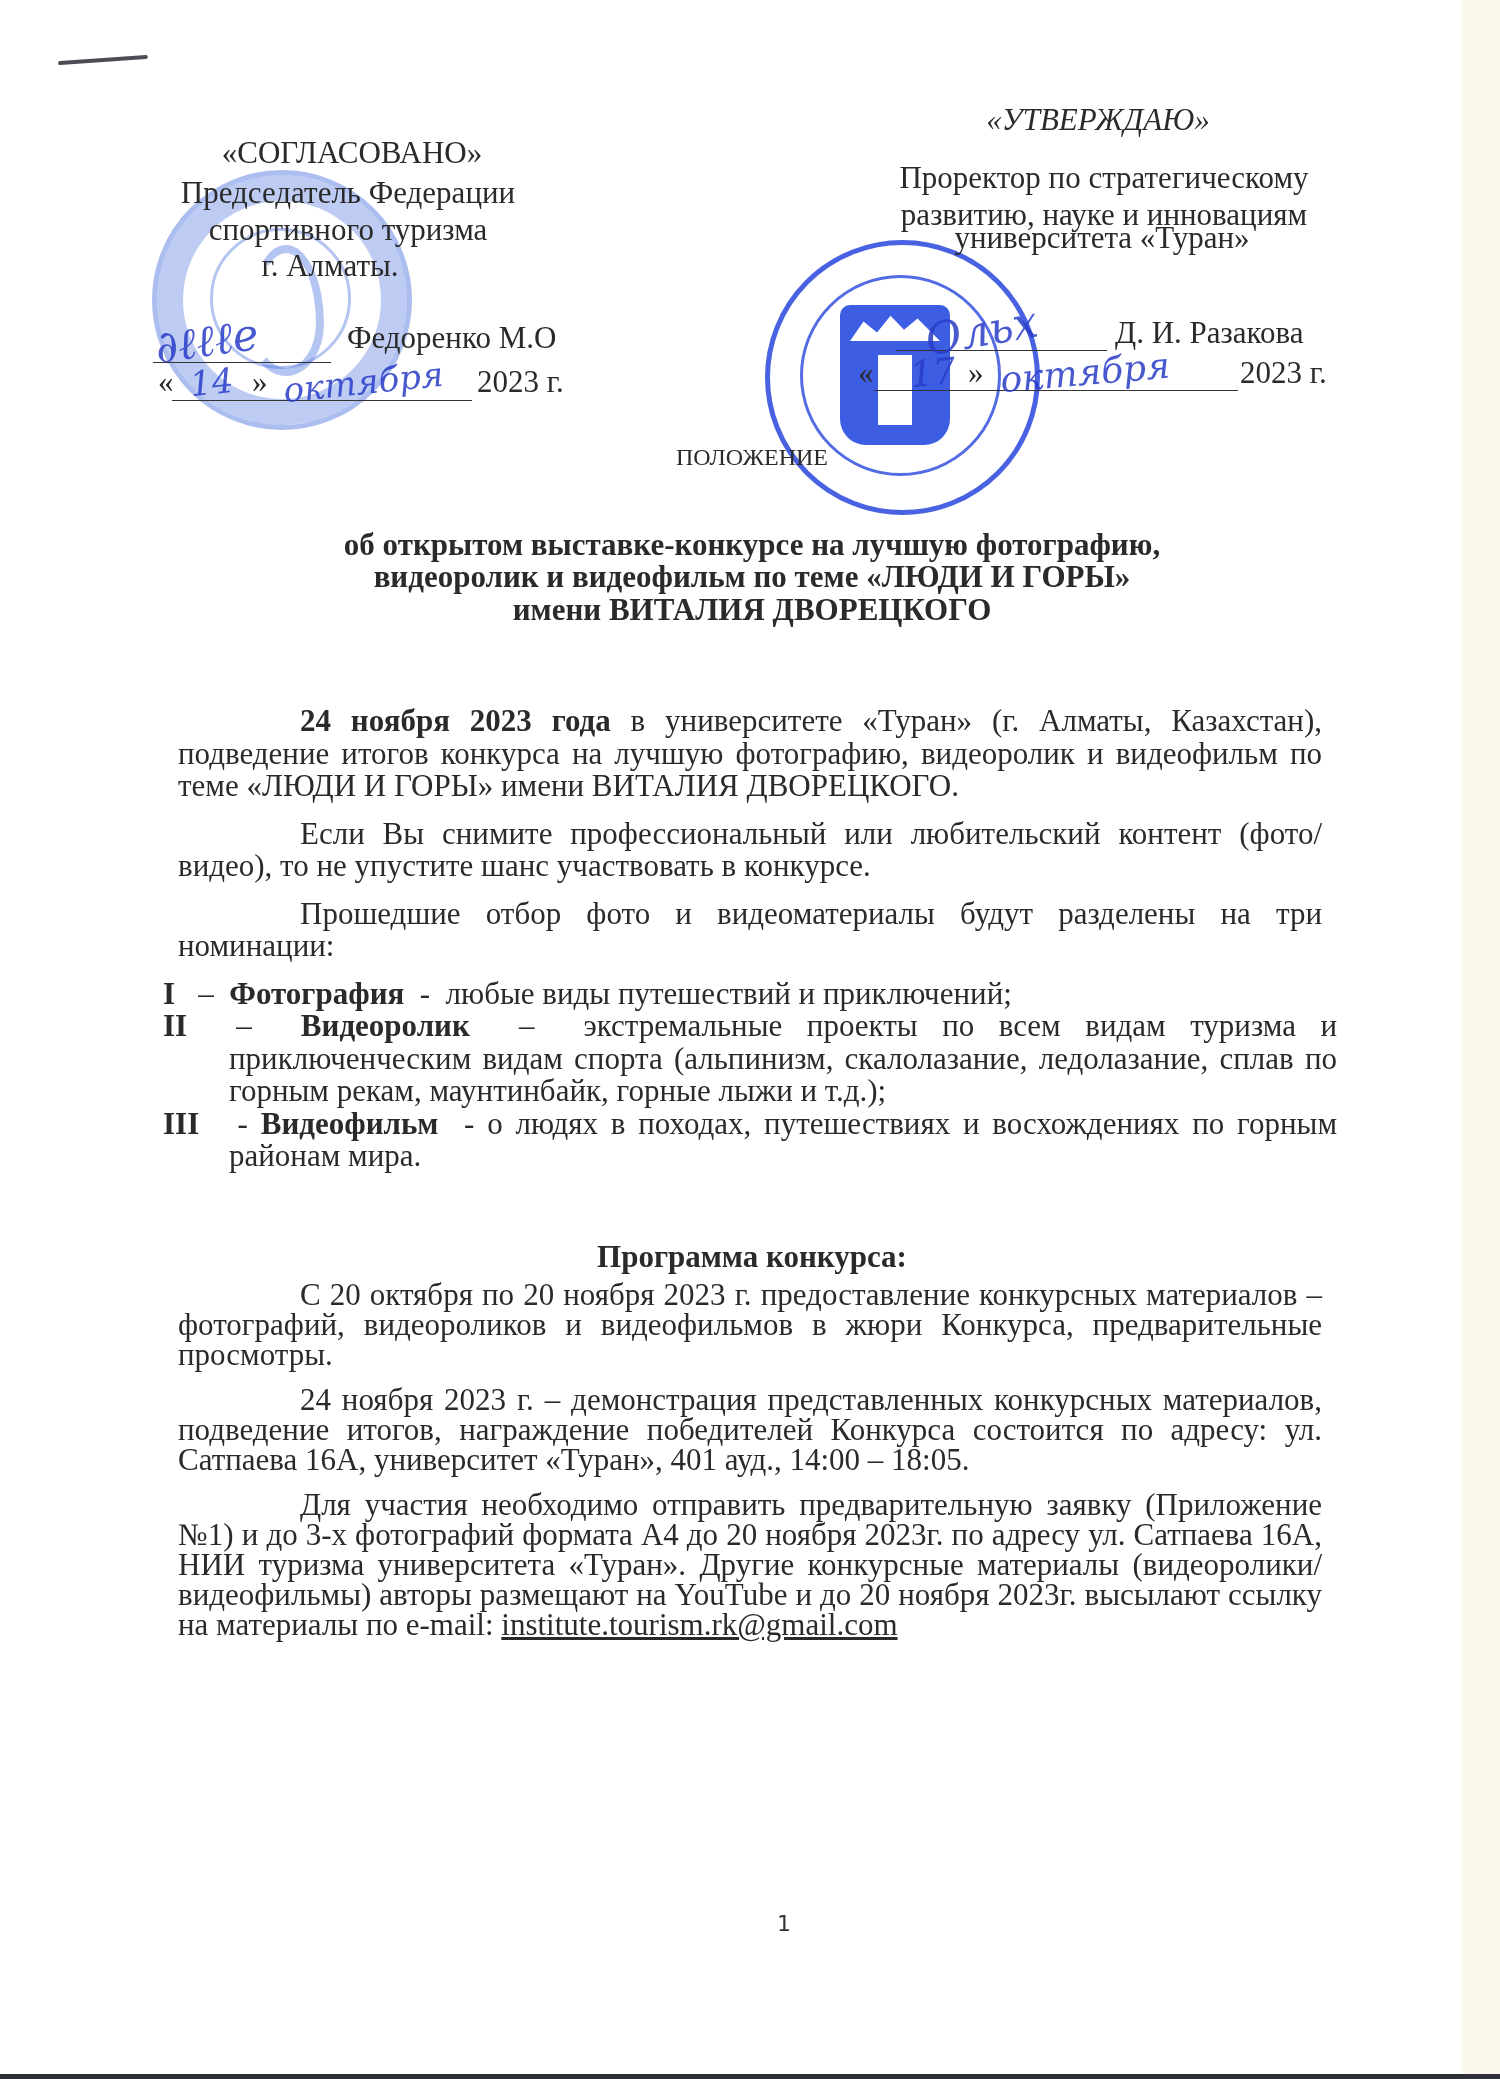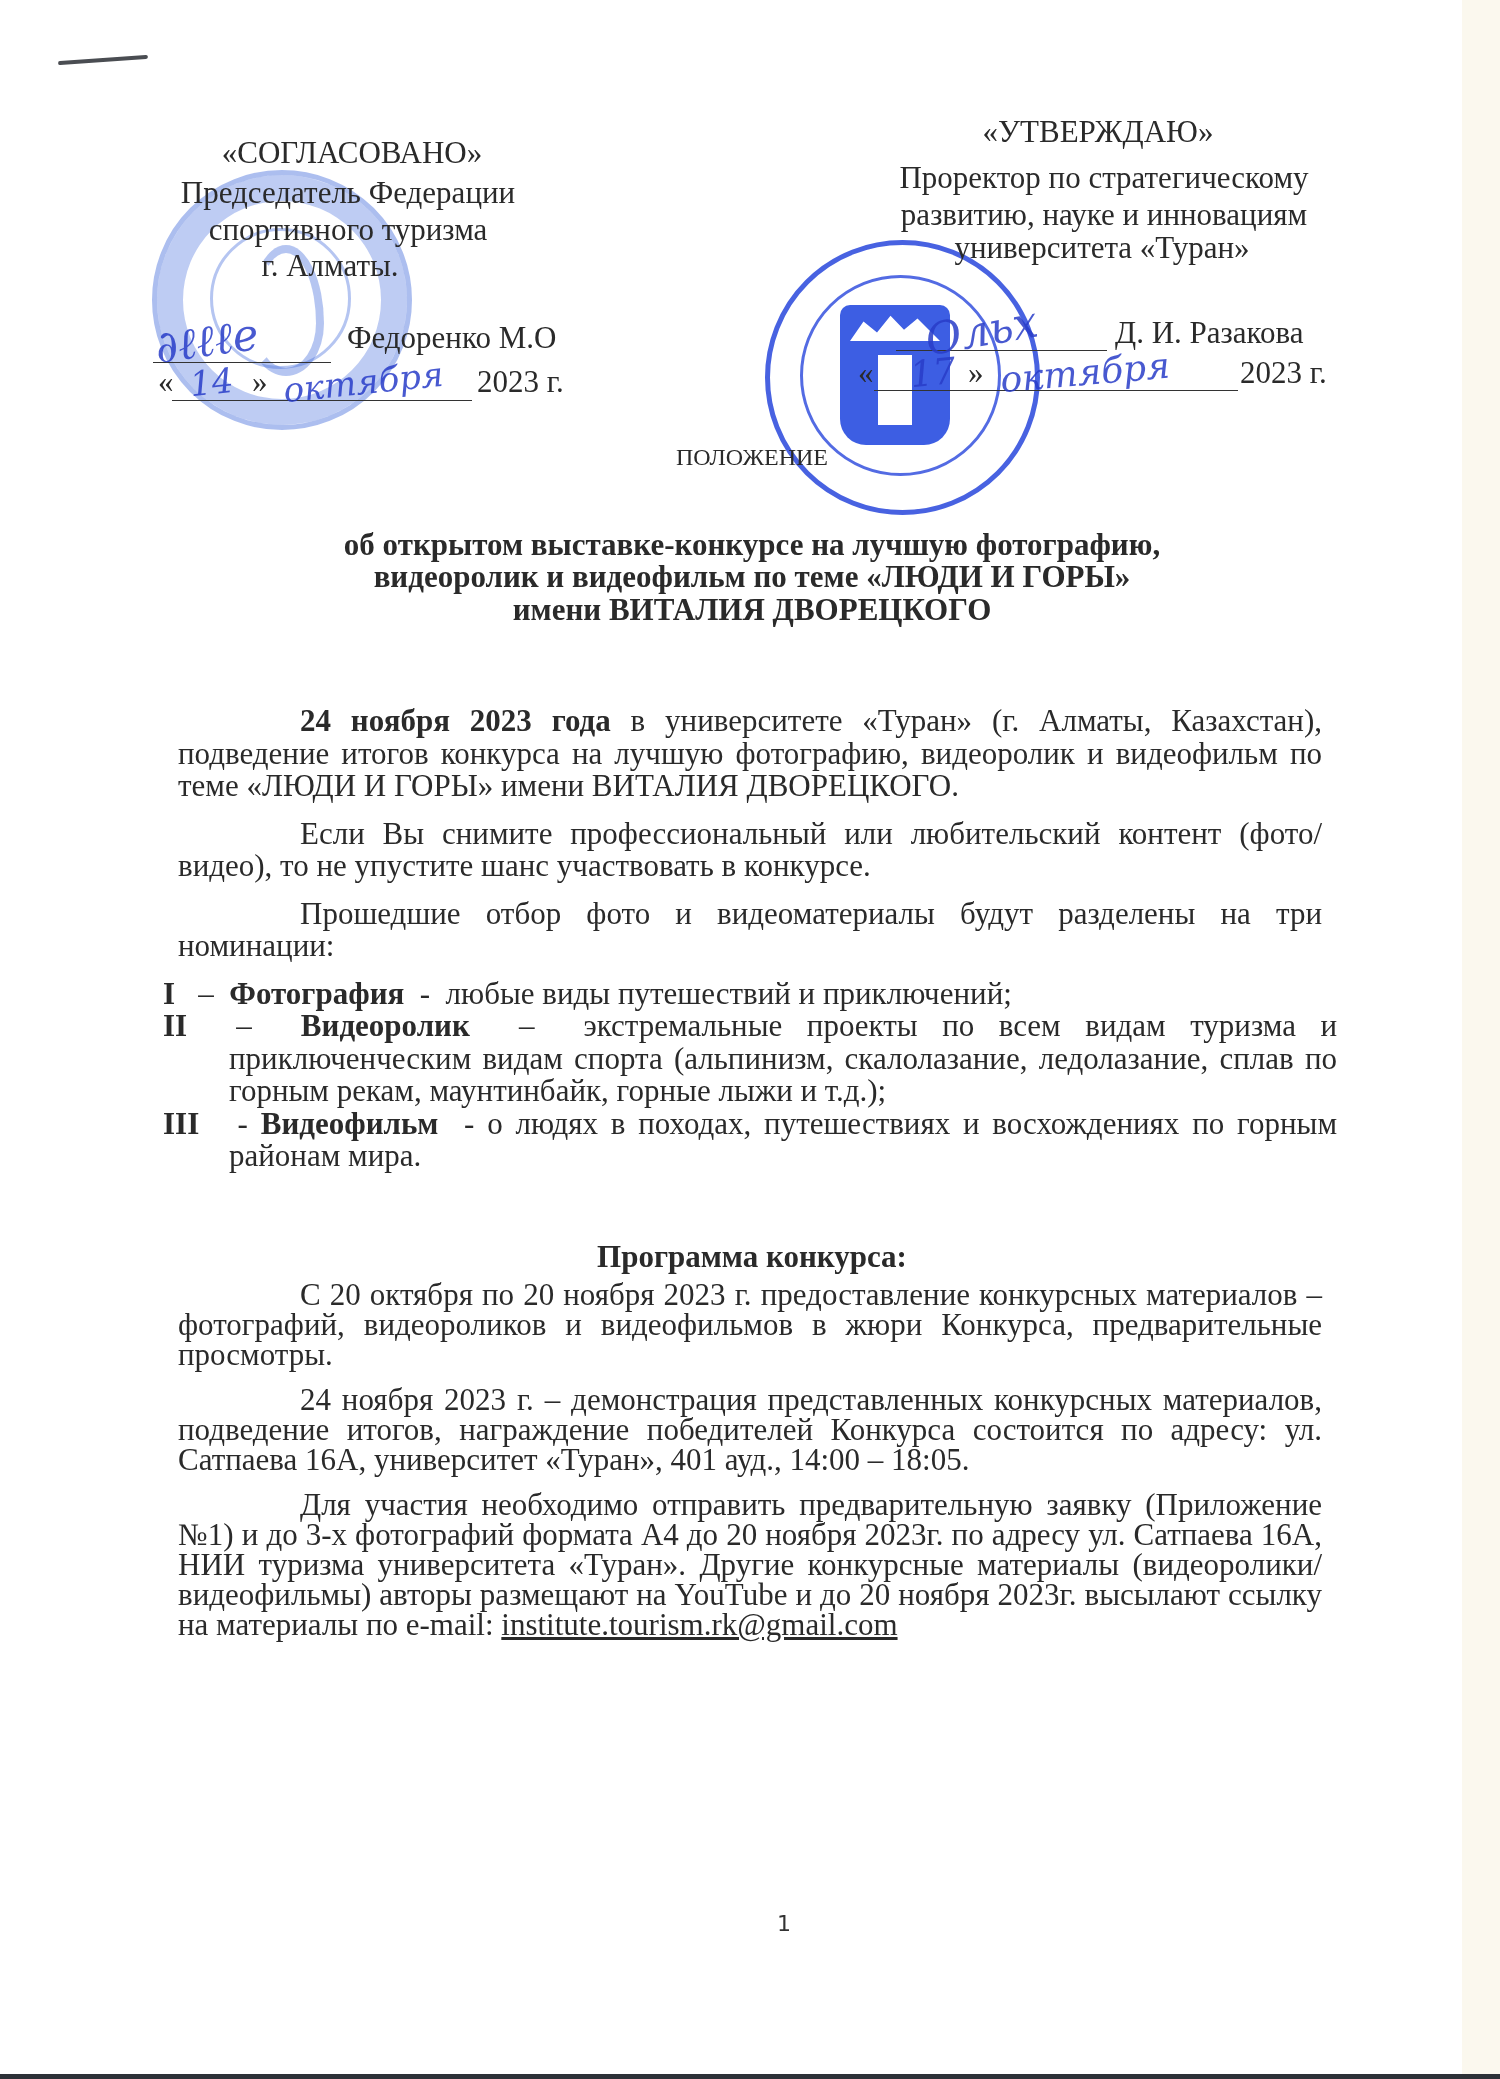--- a/index.html
+++ b/index.html
@@ -94,24 +94,24 @@
 <div class="line" style="left:347px; top:322px;">Федоренко М.О</div>
 <div class="rule" style="left:153px; top:362px; width:178px;"></div>
 <div class="line" style="left:158px; top:366px;">«</div>
 <div class="rule" style="left:172px; top:400px; width:300px;"></div>
 <div class="line" style="left:252px; top:366px;">»</div>
 <div class="line" style="left:477px; top:366px;">2023 г.</div>
 <div class="signature" style="left:155px; top:315px; font-size:44px; transform:rotate(-8deg);">∂ℓℓℓе</div>
 <div class="signature" style="left:190px; top:362px; font-size:34px; transform:rotate(-6deg);">14</div>
 <div class="signature" style="left:283px; top:362px; font-size:34px; transform:rotate(-6deg);">октября</div>
 
-<div class="line center" style="left:1098px; top:116px;">«УТВЕРЖДАЮ»</div>
+<div class="line center" style="left:1098px; top:104px;font-style:italic;">«УТВЕРЖДАЮ»</div>
 <div class="line center" style="left:1104px; top:162px;text-align:center;">Проректор по стратегическому</div>
 <div class="line center" style="left:1104px; top:199px;">развитию, науке и инновациям</div>
-<div class="line center" style="left:1102px; top:232px;">университета «Туран»</div>
+<div class="line center" style="left:1102px; top:222px;">университета «Туран»</div>
 <div class="rule" style="left:896px; top:350px; width:211px;"></div>
 <div class="line" style="left:1115px; top:317px;">Д. И. Разакова</div>
 <div class="line" style="left:858px; top:357px;">«</div>
 <div class="rule" style="left:874px; top:390px; width:364px;"></div>
 <div class="line" style="left:968px; top:357px;">»</div>
 <div class="line" style="left:1240px; top:357px;">2023 г.</div>
 <div class="signature" style="left:925px; top:305px; font-size:44px; transform:rotate(-10deg);">Ольх</div>
 <div class="signature" style="left:910px; top:352px; font-size:36px; transform:rotate(-6deg);">17</div>
 <div class="signature" style="left:1000px; top:352px; font-size:36px; transform:rotate(-5deg);">октября</div>
 

